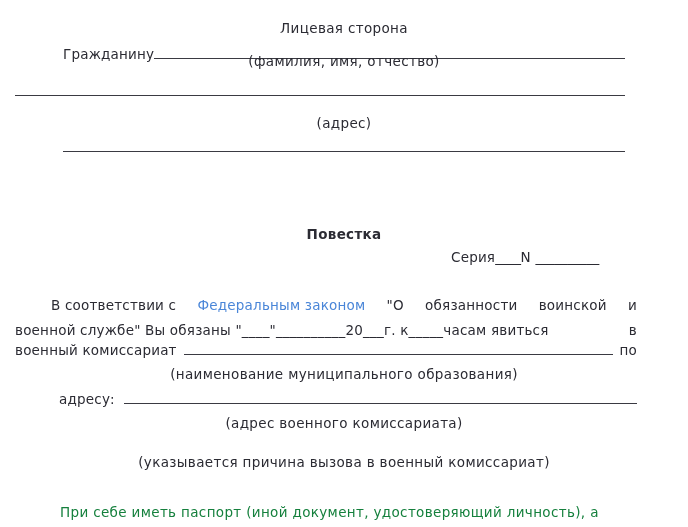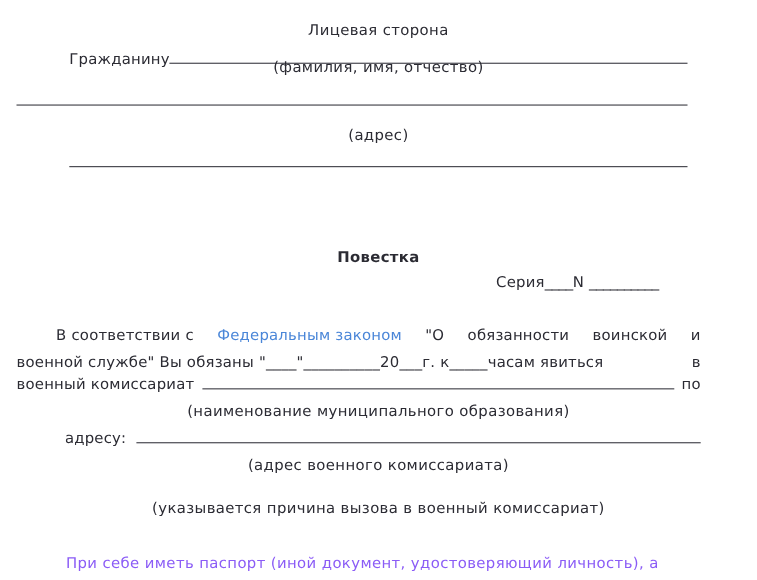--- a/index.html
+++ b/index.html
@@ -106,21 +106,21 @@
   .underscores {
     letter-spacing: -0.4px;
   }
 
   
   .faded {
     position: absolute;
     font-size: 13.5px;
     line-height: 24px;
     letter-spacing: 0.35px;
-    color: #8b5cf6;
+    color: #15803d;
     white-space: nowrap;
   }
   .faded.fade2 {
     color: #f1f1f4;
   }
 </style>
 </head>
 <body>
 
 <div class="page">

